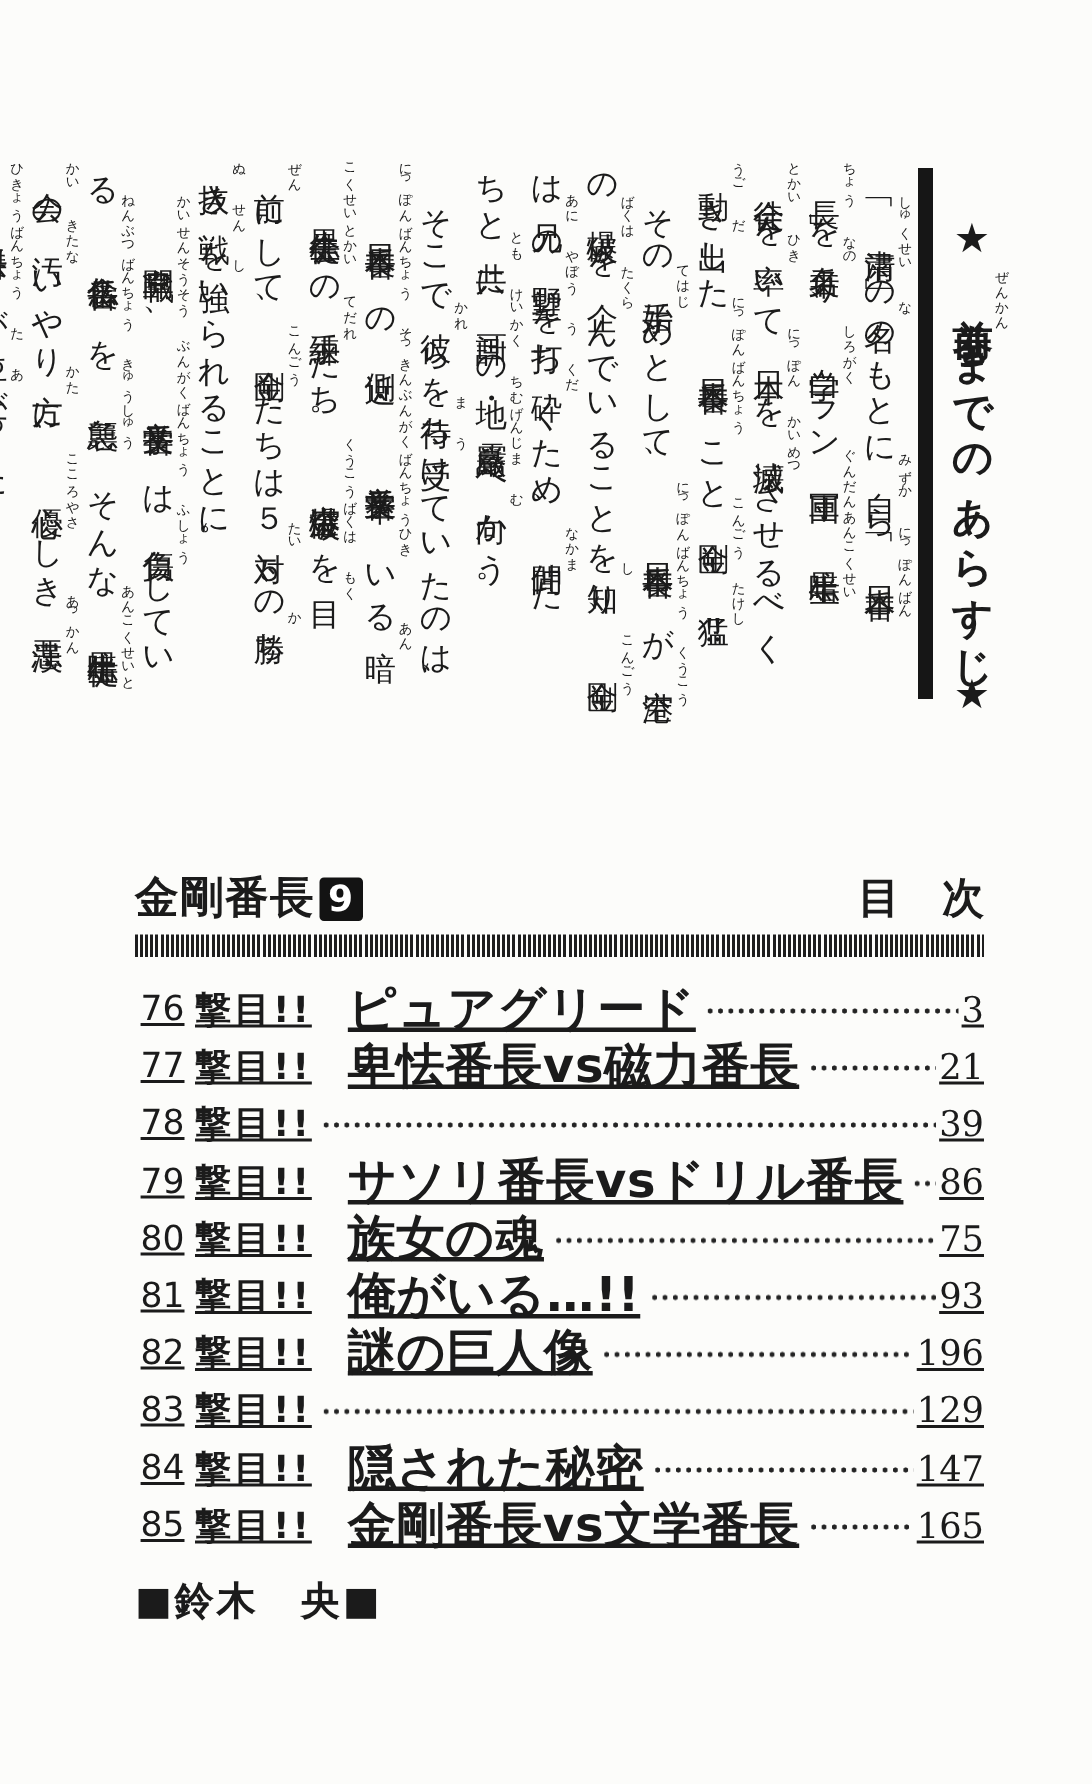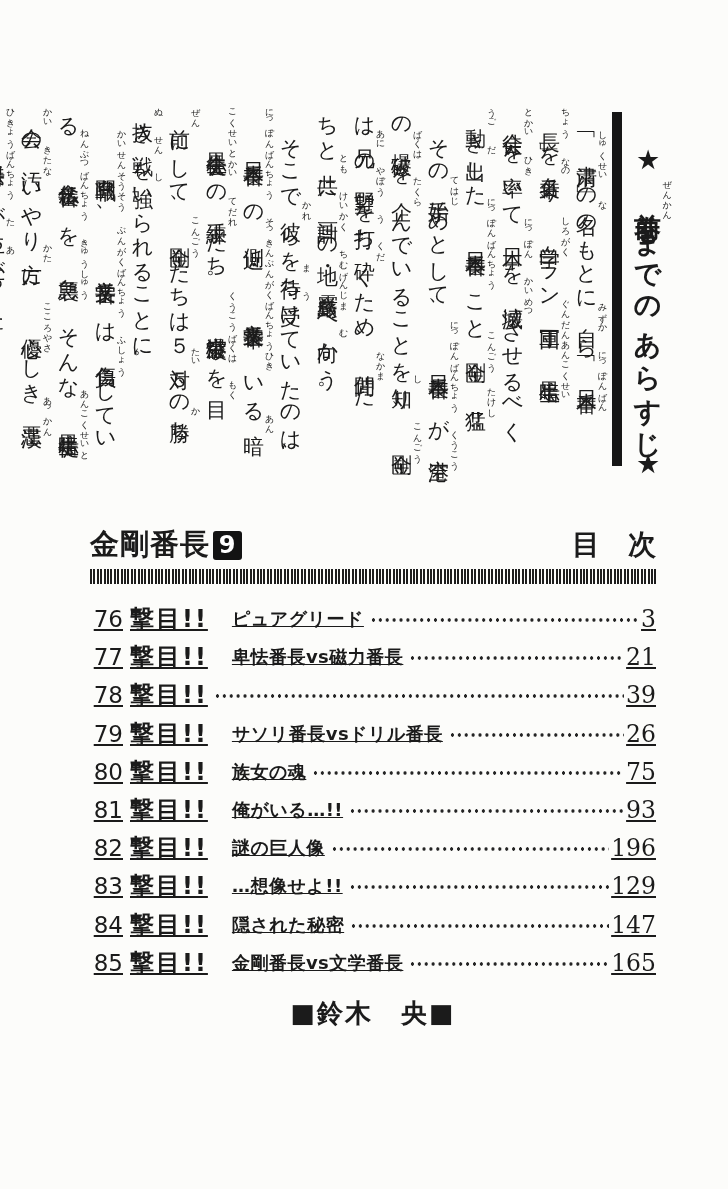--- a/index.html
+++ b/index.html
@@ -43,21 +43,21 @@
     letter-spacing:1px;
     white-space:nowrap;
   }
   .vcol.indent{padding-top:22px;}
   .vcol rt{font-size:9px;letter-spacing:0;}
   ruby{ruby-align:center;}
 
   
   .toc{
     position:absolute;
-    left:90px;top:527px;
+    left:90px;top:581px;
     width:566px;
   }
   .toc-titlebar{
     display:flex;justify-content:space-between;align-items:center;
     height:36px;
   }
   .series{
     display:flex;align-items:center;gap:3px;
     font-size:29px;font-weight:bold;letter-spacing:1px;
   }
@@ -73,34 +73,34 @@
     height:15px;margin-top:6px;
     background:repeating-linear-gradient(90deg,#1d1d1d 0 2px,transparent 2px 3.4px);
   }
   #chapter-list{margin-top:16px;text-decoration:underline;}
   .ch-row{
     display:flex;align-items:center;
     height:38.2px;
   }
   .ch-num{width:33px;text-align:right;font-size:23px;}
   .ch-unit{margin-left:7px;font-size:24px;font-weight:bold;letter-spacing:2px;white-space:nowrap;}
-  .ch-title{margin-left:24px;font-size:18px;font-weight:bold;letter-spacing:0.5px;white-space:nowrap;}
+  .ch-title{margin-left:24px;font-size:32px;font-weight:bold;letter-spacing:0.5px;white-space:nowrap;}
   .leader{
     flex:1;height:8px;margin:2px 2px 0 6px;
     background-image:radial-gradient(circle,#242424 1.5px,transparent 1.9px);
     background-size:6.9px 8px;
     background-position:0 center;
     background-repeat:repeat-x;
   }
   .ch-page{
     font-family:"DejaVu Serif","Liberation Serif",serif;
     font-size:23.5px;white-space:nowrap;
   }
   .credit{
-    margin-top:14px;text-align:center;
+    margin-top:14px;text-align:left;
     font-size:26px;font-weight:bold;letter-spacing:2px;
   }
 </style>
 </head>
 <body>
 
 <div class="page">
 
   <section class="synopsis">
     <div class="syn-header">
@@ -158,21 +158,21 @@
     <span class="ch-unit">撃目!!</span>
     <span class="leader"></span>
     <span class="ch-page">39</span>
   </div>
 
   <div class="ch-row">
     <span class="ch-num">79</span>
     <span class="ch-unit">撃目!!</span>
     <span class="ch-title">サソリ番長vsドリル番長</span>
     <span class="leader"></span>
-    <span class="ch-page">26</span>
+    <span class="ch-page">86</span>
   </div>
 
   <div class="ch-row">
     <span class="ch-num">80</span>
     <span class="ch-unit">撃目!!</span>
     <span class="ch-title">族女の魂</span>
     <span class="leader"></span>
     <span class="ch-page">75</span>
   </div>
 
@@ -188,21 +188,20 @@
     <span class="ch-num">82</span>
     <span class="ch-unit">撃目!!</span>
     <span class="ch-title">謎の巨人像</span>
     <span class="leader"></span>
     <span class="ch-page">196</span>
   </div>
 
   <div class="ch-row">
     <span class="ch-num">83</span>
     <span class="ch-unit">撃目!!</span>
-    <span class="ch-title">…想像せよ!!</span>
     <span class="leader"></span>
     <span class="ch-page">129</span>
   </div>
 
   <div class="ch-row">
     <span class="ch-num">84</span>
     <span class="ch-unit">撃目!!</span>
     <span class="ch-title">隠された秘密</span>
     <span class="leader"></span>
     <span class="ch-page">147</span>

